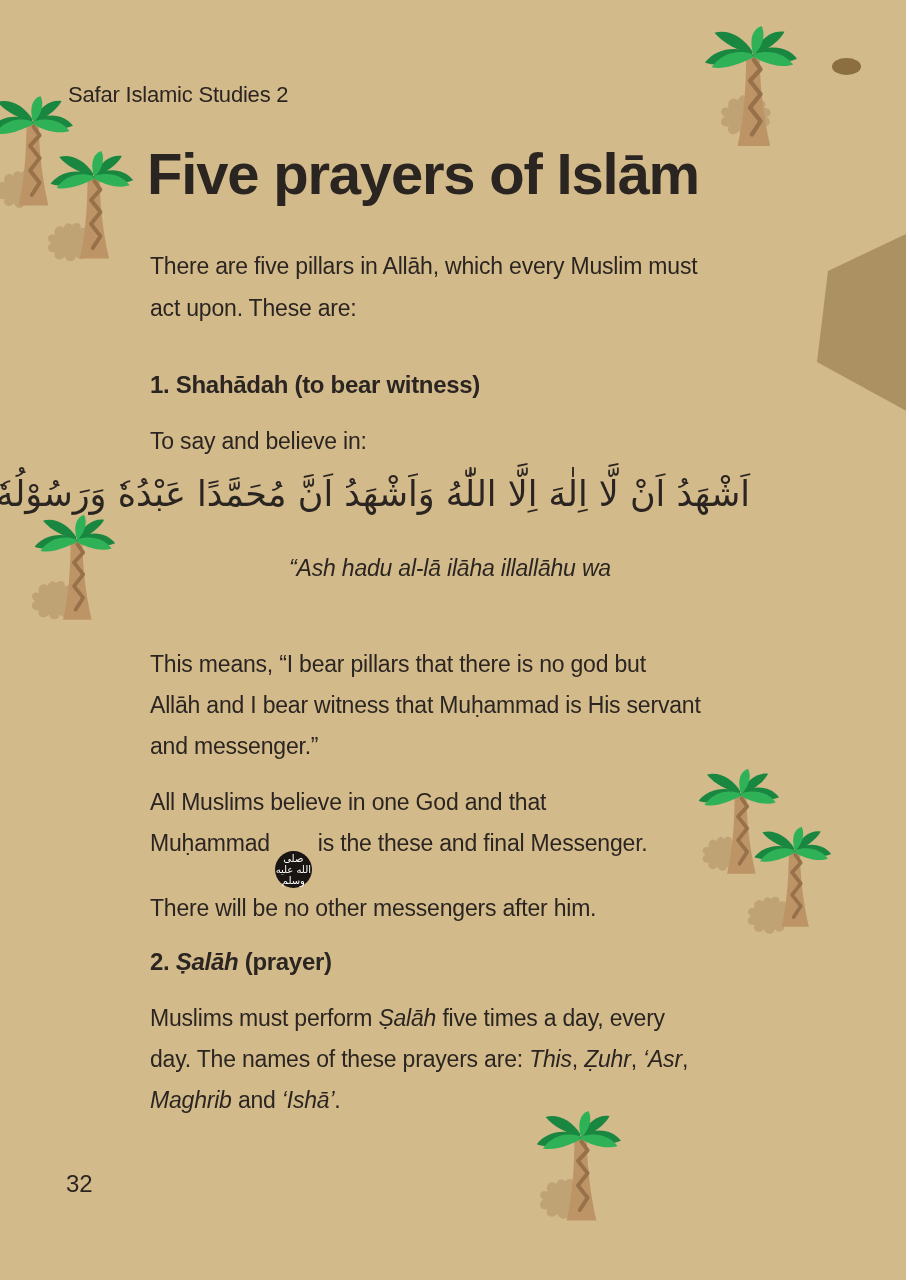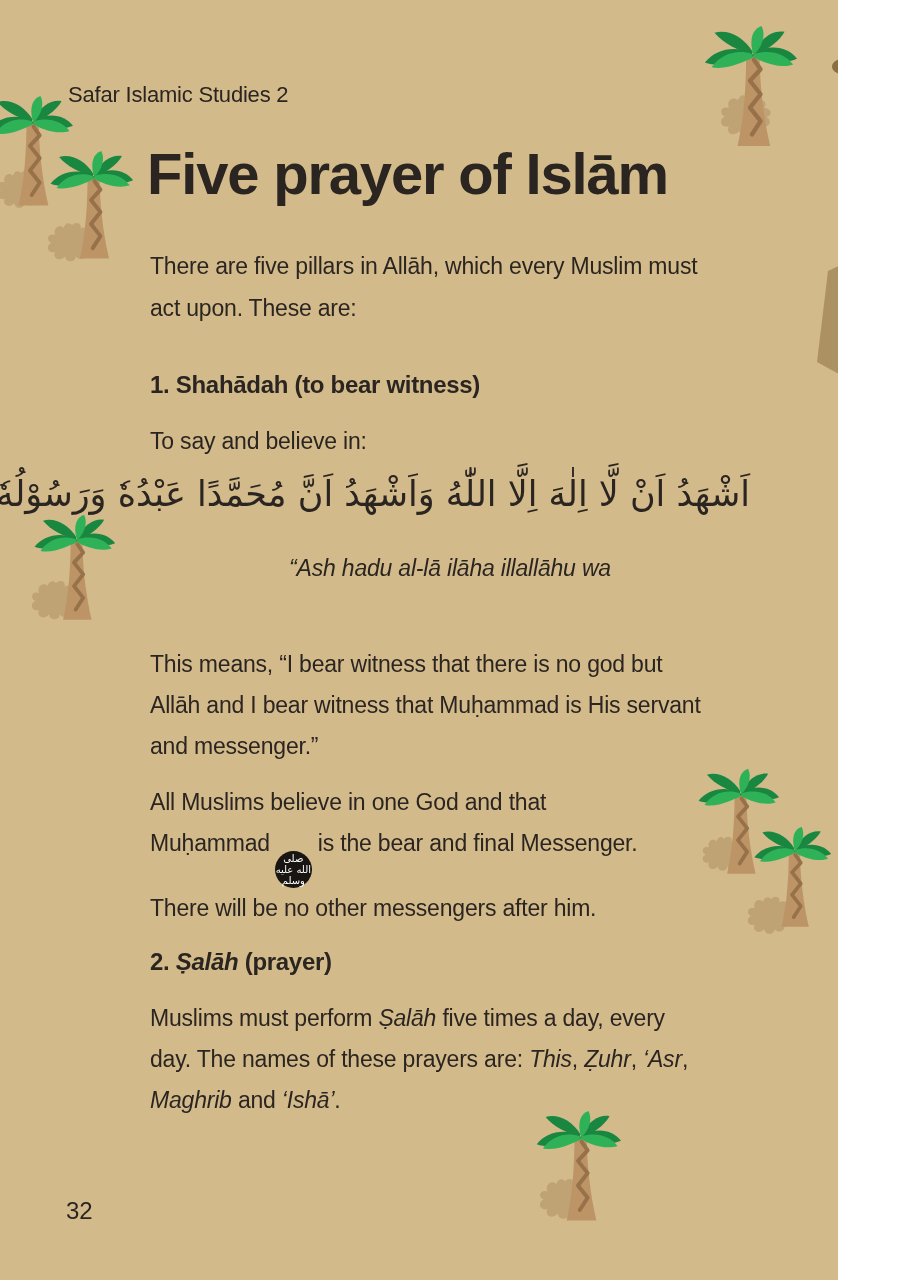--- a/index.html
+++ b/index.html
@@ -1,18 +1,18 @@
 <!DOCTYPE html>
 <html style="--page-bg: #d3ba8a; --ink: #2b2522; --leaf-dark: #1a8741; --leaf-light: #2fb257; --trunk: #bd9466; --trunk-line: #97714a; --splat: #bfa375; --dune: #ac9263; --pebble: #8c6f40;"><head>
 <meta charset="utf-8">
 <style>
   html,body{margin:0;padding:0;}
   .page{
     position:relative;
-    width:838px;height:1280px;
+    width:906px;height:1280px;
     background:var(--page-bg,#d3ba8a);
     overflow:hidden;
     font-family:"Liberation Sans",sans-serif;
     color:var(--ink,#2b2522);
   }
   .abs{position:absolute;}
   .nowrap{white-space:nowrap;}
   .it{font-style:italic;}
   .bd{font-weight:bold;}
 
@@ -29,21 +29,21 @@
     left:140px;top:456px;width:610px;
     font-family:"DejaVu Sans",sans-serif;
     font-size:35px;line-height:76px;
     direction:rtl;text-align:left;
   }
   .translit{left:115px;top:547px;width:670px;text-align:center;font-style:italic;font-size:23px;line-height:42px;letter-spacing:-0.2px;}
   .meaning{top:644px;}
   .belief{top:782px;}
   .heading-2{top:948px;}
   .salah-body{top:998px;}
-  .page-number{left:66px;top:1170px;font-size:24px;margin-top:27px;}
+  .page-number{left:66px;top:1170px;font-size:24px;}
 
   .pbuh{
     display:inline-flex;flex-direction:column;align-items:center;justify-content:center;
     width:37px;height:37px;border-radius:50%;
     background:#181512;color:#ffffff;
     font-family:"DejaVu Sans",sans-serif;
     font-size:10px;line-height:1.12;
     vertical-align:-11px;margin:0 6px 0 5px;
     text-align:center;
   }
@@ -123,51 +123,51 @@
   <svg class="deco" style="left:528px;top:1178px" width="74" height="54" viewBox="0 0 100 80">
       <use href="#splat"></use>
     </svg>
   <svg class="deco" style="left:534px;top:1110px" width="88" height="114" viewBox="0 0 100 130">
       <use href="#palm"></use>
     </svg>
 
   
   <div class="abs series-header nowrap">Safar Islamic Studies 2</div>
 
-  <h1 class="abs page-title nowrap" style="margin:0;">Five prayer of Islām</h1>
+  <h1 class="abs page-title nowrap" style="margin:0;">Five prayers of Islām</h1>
 
   <div class="abs body-block intro">
     <div class="nowrap">There are five pillars in Allāh, which every Muslim must</div>
     <div class="nowrap">act upon. These are:</div>
   </div>
 
   <div class="abs section-heading heading-1 nowrap">1. Shahādah (to bear witness)</div>
 
   <div class="abs body-block lead-line nowrap">To say and believe in:</div>
 
   <div class="abs arabic-line nowrap">اَشْهَدُ اَنْ لَّا اِلٰهَ اِلَّا اللّٰهُ وَاَشْهَدُ اَنَّ مُحَمَّدًا عَبْدُهٗ وَرَسُوْلُهٗ</div>
 
   <div class="abs translit">
     <div class="nowrap">“Ash hadu al-lā ilāha illallāhu wa</div>
   </div>
 
   <div class="abs body-block meaning">
-    <div class="nowrap">This means, “I bear witness that there is no god but</div>
+    <div class="nowrap">This means, “I bear pillars that there is no god but</div>
     <div class="nowrap">Allāh and I bear witness that Muḥammad is His servant</div>
     <div class="nowrap">and messenger.”</div>
   </div>
 
   <div class="abs body-block belief">
     <div class="nowrap">All Muslims believe in one God and that</div>
     <div class="nowrap">
       <span>Muḥammad</span><span class="pbuh">
           <span>صلى</span>
           <span>الله عليه</span>
           <span>وسلم</span>
-        </span><span>is the bear and final Messenger.</span>
+        </span><span>is the these and final Messenger.</span>
     </div>
     <div class="nowrap">There will be no other messengers after him.</div>
   </div>
 
   <div class="abs section-heading heading-2 nowrap"><span class="bd">2. </span><span class="it bd">Ṣalāh</span><span class="bd"> (prayer)</span></div>
 
   <div class="abs body-block salah-body">
     <div class="nowrap"><span>Muslims must perform </span><span class="it">Ṣalāh</span><span> five times a day, every</span></div>
     <div class="nowrap"><span>day. The names of these prayers are: </span><span class="it">This</span><span>, </span><span class="it">Ẓuhr</span><span>, </span><span class="it">‘Asr</span><span>,</span></div>
     <div class="nowrap"><span class="it">Maghrib</span><span> and </span><span class="it">‘Ishā’</span><span>.</span></div>

